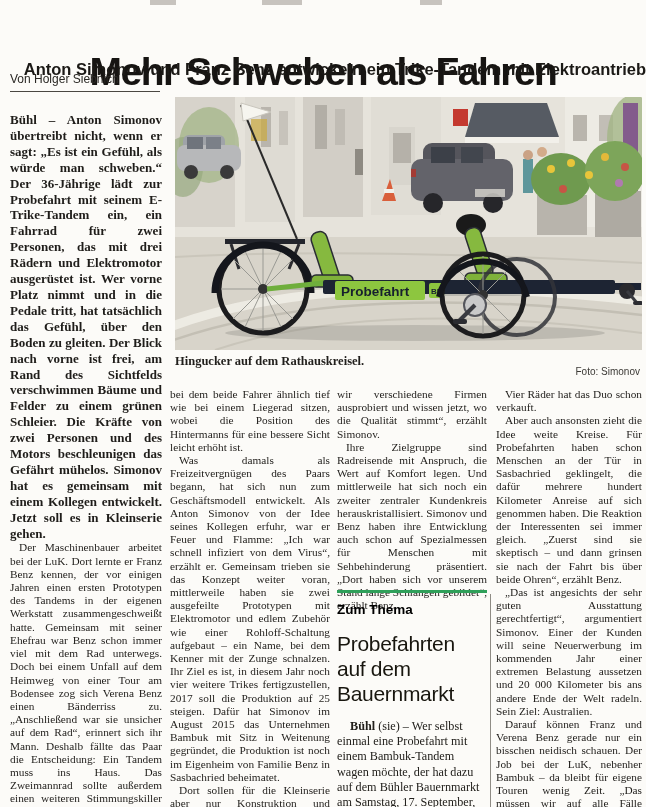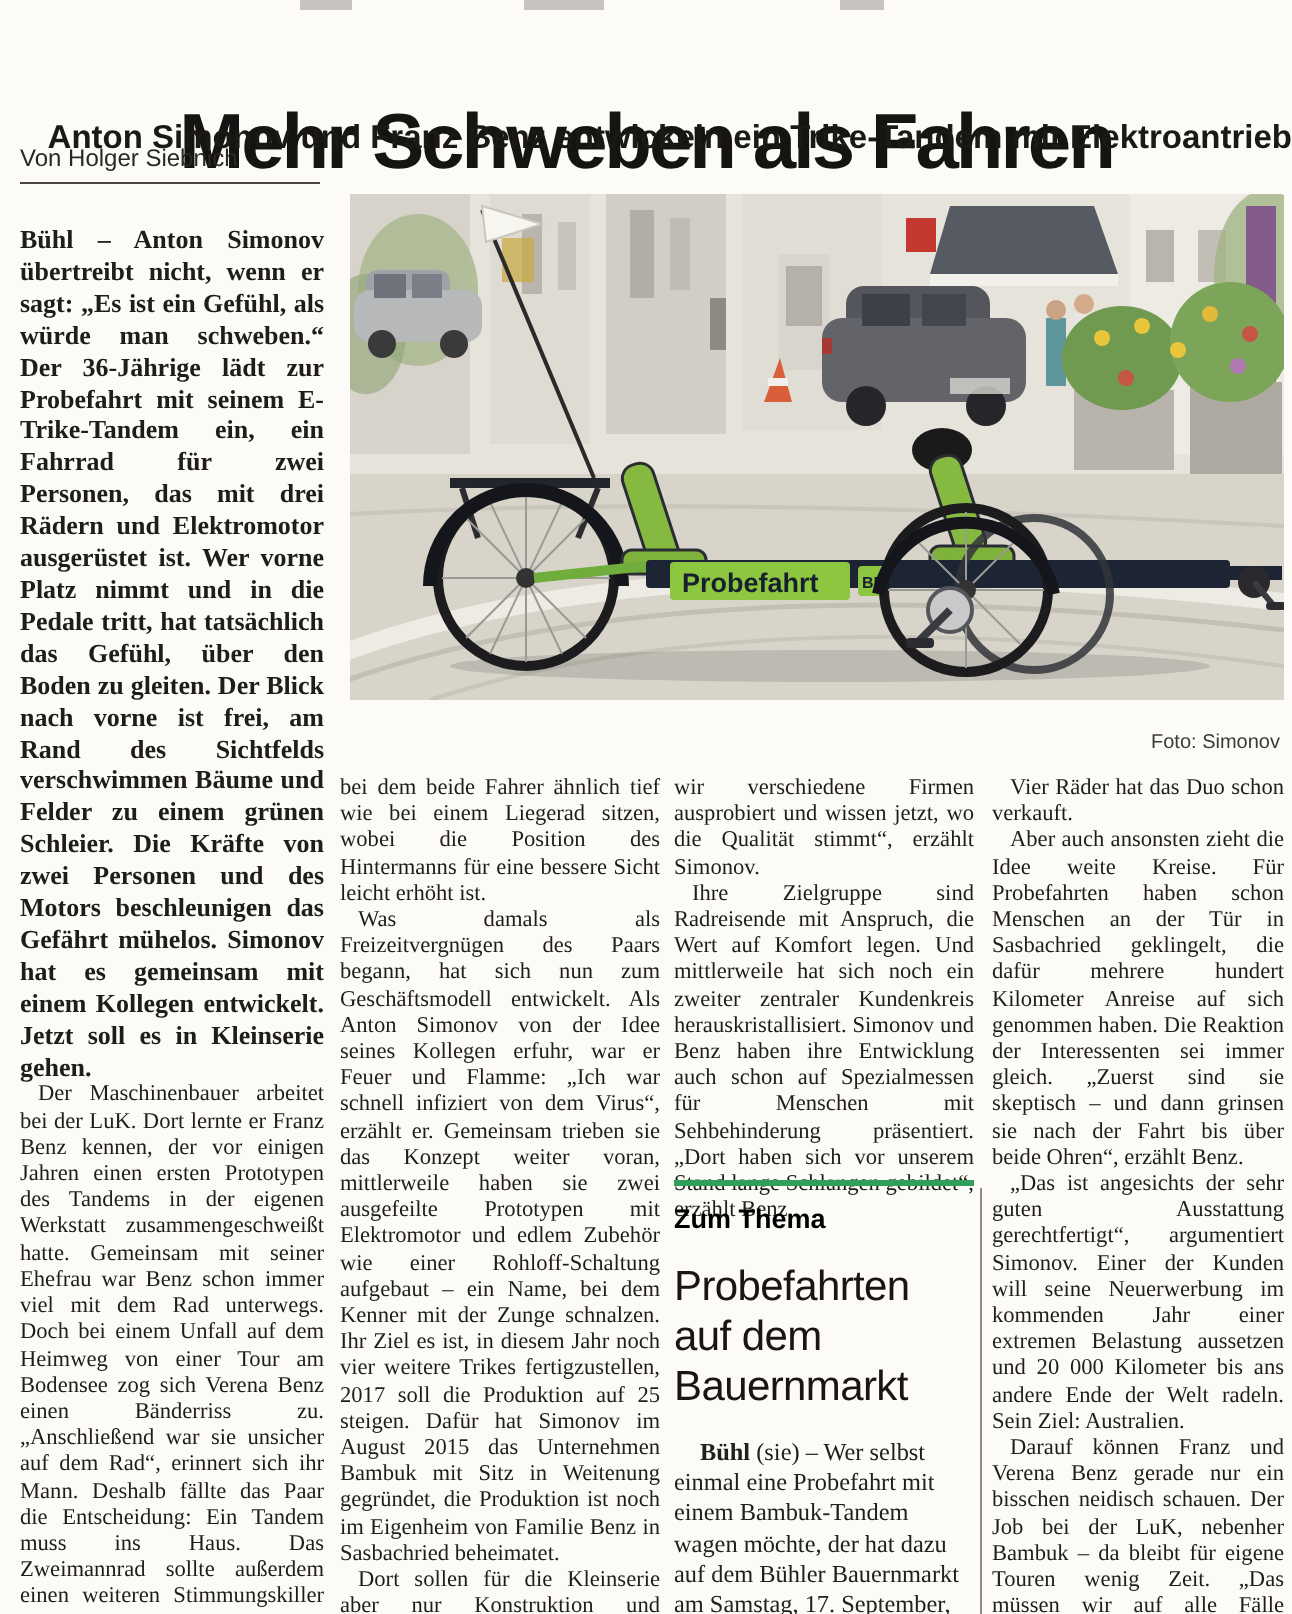--- a/index.html
+++ b/index.html
@@ -224,20 +224,21 @@
         <g>
           <circle cx="452" cy="194" r="8" fill="#2a2a2e"></circle>
           <line x1="452" y1="194" x2="462" y2="206" stroke="#3a3b40" stroke-width="3"></line>
           <rect x="458" y="204" width="10" height="4" rx="2" fill="#2b2c31"></rect>
         </g>
       </g>
     </svg>
   </div>
 
   <div class="caption-row">
+    <span class="caption">Hingucker auf dem Rathauskreisel.</span>
     <span class="credit">Foto: Simonov</span>
   </div>
 
   <div class="col col1">
     <p class="lead">Bühl – Anton Simonov übertreibt nicht, wenn er sagt: „Es ist ein Gefühl, als würde man schweben.“ Der 36-Jährige lädt zur Probefahrt mit seinem E-Trike-Tandem ein, ein Fahrrad für zwei Personen, das mit drei Rädern und Elektromotor ausgerüstet ist. Wer vorne Platz nimmt und in die Pedale tritt, hat tatsächlich das Gefühl, über den Boden zu gleiten. Der Blick nach vorne ist frei, am Rand des Sichtfelds verschwimmen Bäume und Felder zu einem grünen Schleier. Die Kräfte von zwei Personen und des Motors beschleunigen das Gefährt mühelos. Simonov hat es gemeinsam mit einem Kollegen entwickelt. Jetzt soll es in Kleinserie gehen.</p>
     <p class="ind after-lead">Der Maschinenbauer arbeitet bei der LuK. Dort lernte er Franz Benz kennen, der vor einigen Jahren einen ersten Prototypen des Tandems in der eigenen Werkstatt zusammengeschweißt hatte. Gemeinsam mit seiner Ehefrau war Benz schon immer viel mit dem Rad unterwegs. Doch bei einem Unfall auf dem Heimweg von einer Tour am Bodensee zog sich Verena Benz einen Bänderriss zu. „Anschließend war sie unsicher auf dem Rad“, erinnert sich ihr Mann. Deshalb fällte das Paar die Entscheidung: Ein Tandem muss ins Haus. Das Zweimannrad sollte außerdem einen weiteren Stimmungskiller bei längeren Touren ausgleichen. „Mal war der eine schneller, am nächsten der Tag andere“, erzählt Benz. Auf einem Tandem gibt jeder, was er kann – und beide gleiten im selben Tempo dahin.</p>
 
   </div>
 
   <div class="col col2">

